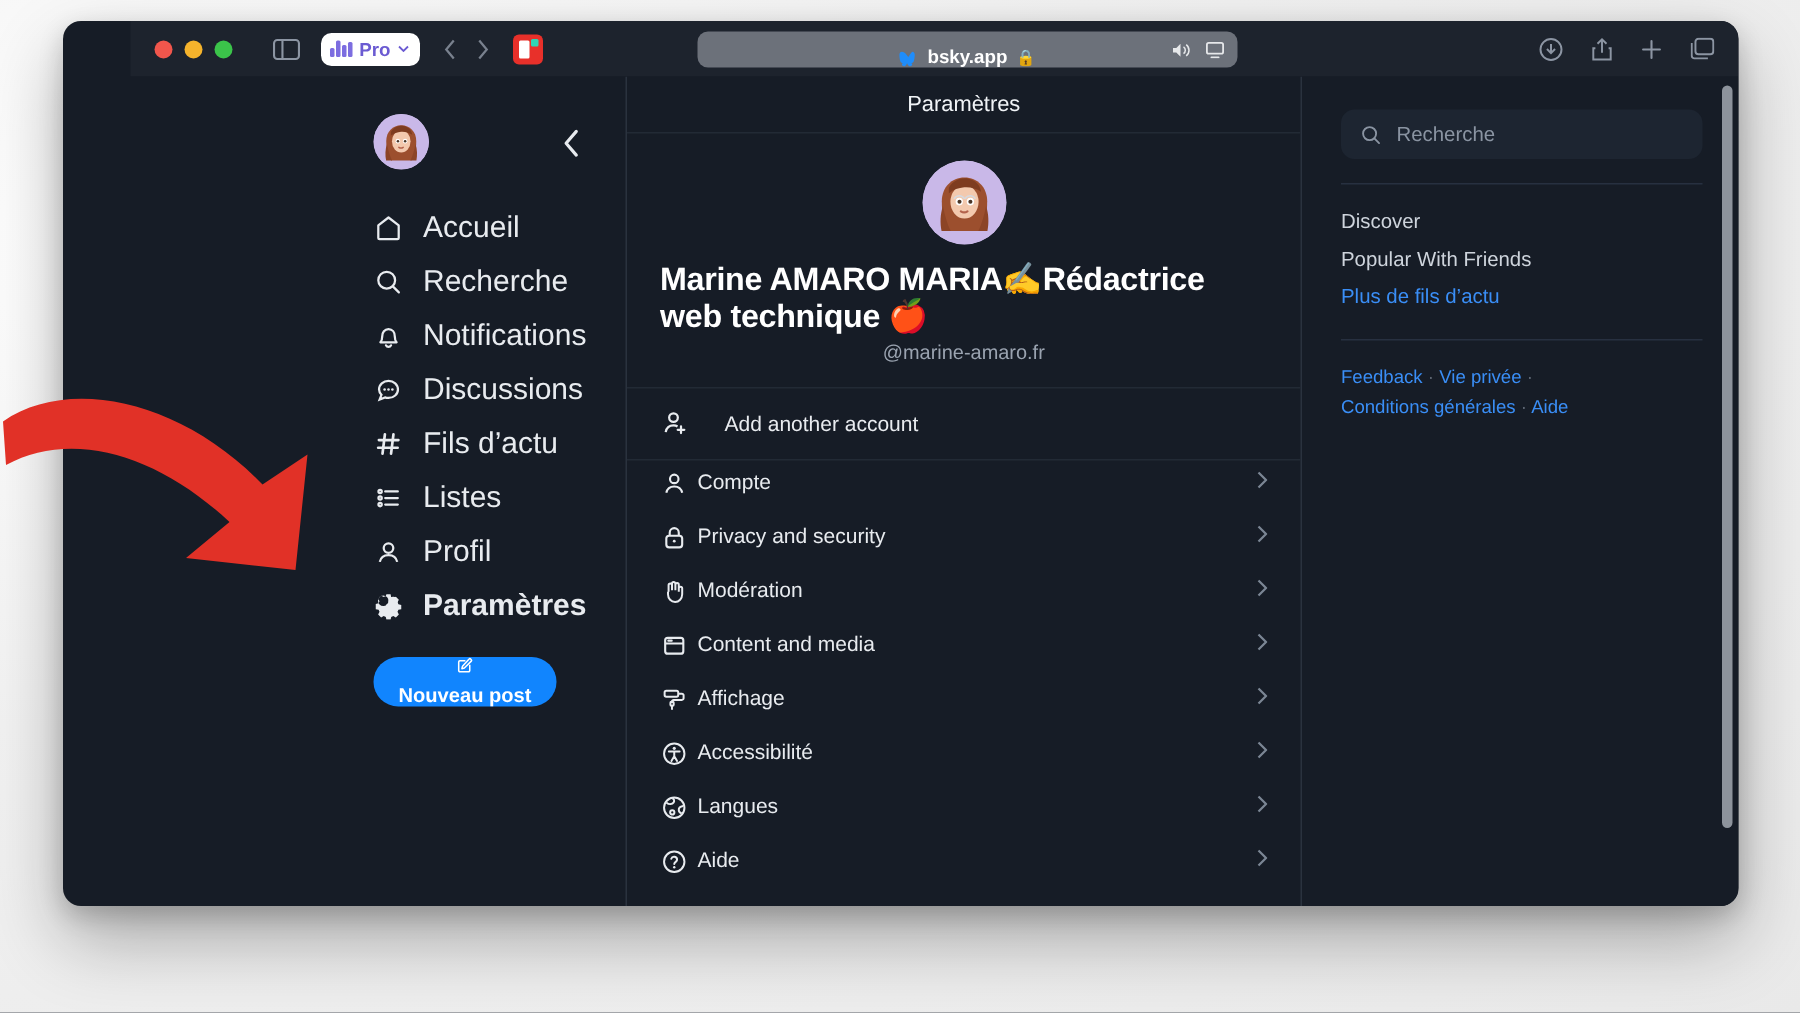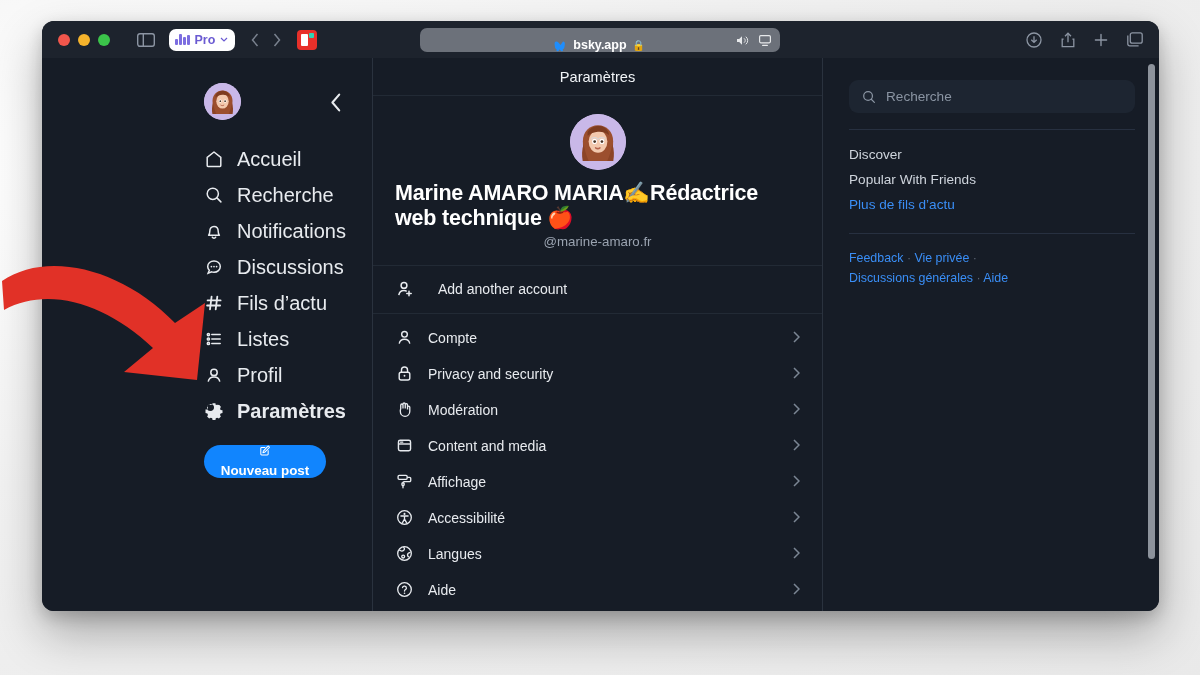--- a/index.html
+++ b/index.html
@@ -11,26 +11,27 @@
   }
   
   .backdrop {
     position:absolute; inset:0;
     background:
       radial-gradient(ellipse at 12% 25%, #ffffff 0%, #f2f2f2 45%, #e9e9e9 100%);
   }
   
   .window {
     position:absolute;
-    left:42px; top:21px;
+    left:42px; top:14px;
     width:1117px; height:590px;
     background:#161c26;
     border-radius:12px;
     overflow:hidden;
     box-shadow: 0 22px 48px rgba(0,0,0,0.30), 0 6px 16px rgba(0,0,0,0.18);
+    padding-left: 45px;
   }
   
   .toolbar {
     position:relative;
     height:37px;
     background:#1d232d;
     display:flex; align-items:center;
   }
   .lights { display:flex; gap:8px; margin-left:16px; }
   .light { width:12px; height:12px; border-radius:50%; }
@@ -180,22 +181,22 @@
     font-size:13.3px;
     text-align:center;
   }
   .addacct {
     display:flex; align-items:center; gap:24px;
     padding:14px 22px;
     color:#e8ebef; font-size:14px;
     border-bottom:1px solid #222a35;
   }
   .setrow {
-    display:flex; align-items:center;
-    gap:14px;
+    display:flex; align-items:flex-start;
+    gap:6px;
     padding:0 22px;
     height:36px;
     color:#e8ebef; font-size:14px;
     position:relative;
   }
   .setrow .ic { width:19px; height:19px; flex:none; display:flex; align-items:center; justify-content:center; }
   .setrow .chev { position:absolute; right:22px; color:#7b8694; }
   .settings-list { padding-top:6px; }
 
   
@@ -620,21 +621,21 @@
       </div>
 
       <div class="r-div"></div>
 
       <div class="footer-links">
         <span>Feedback</span>
         <span class="dot">·</span>
         <span>Vie privée</span>
         <span class="dot">·</span>
         <br>
-        <span>Discussions générales</span>
+        <span>Conditions générales</span>
         <span class="dot">·</span>
         <span>Aide</span>
       </div>
     </div>
 
     <div class="scrollbar"></div>
   </div>
 </div>
 
 <svg class="arrow-svg" viewBox="0 0 240 140">

